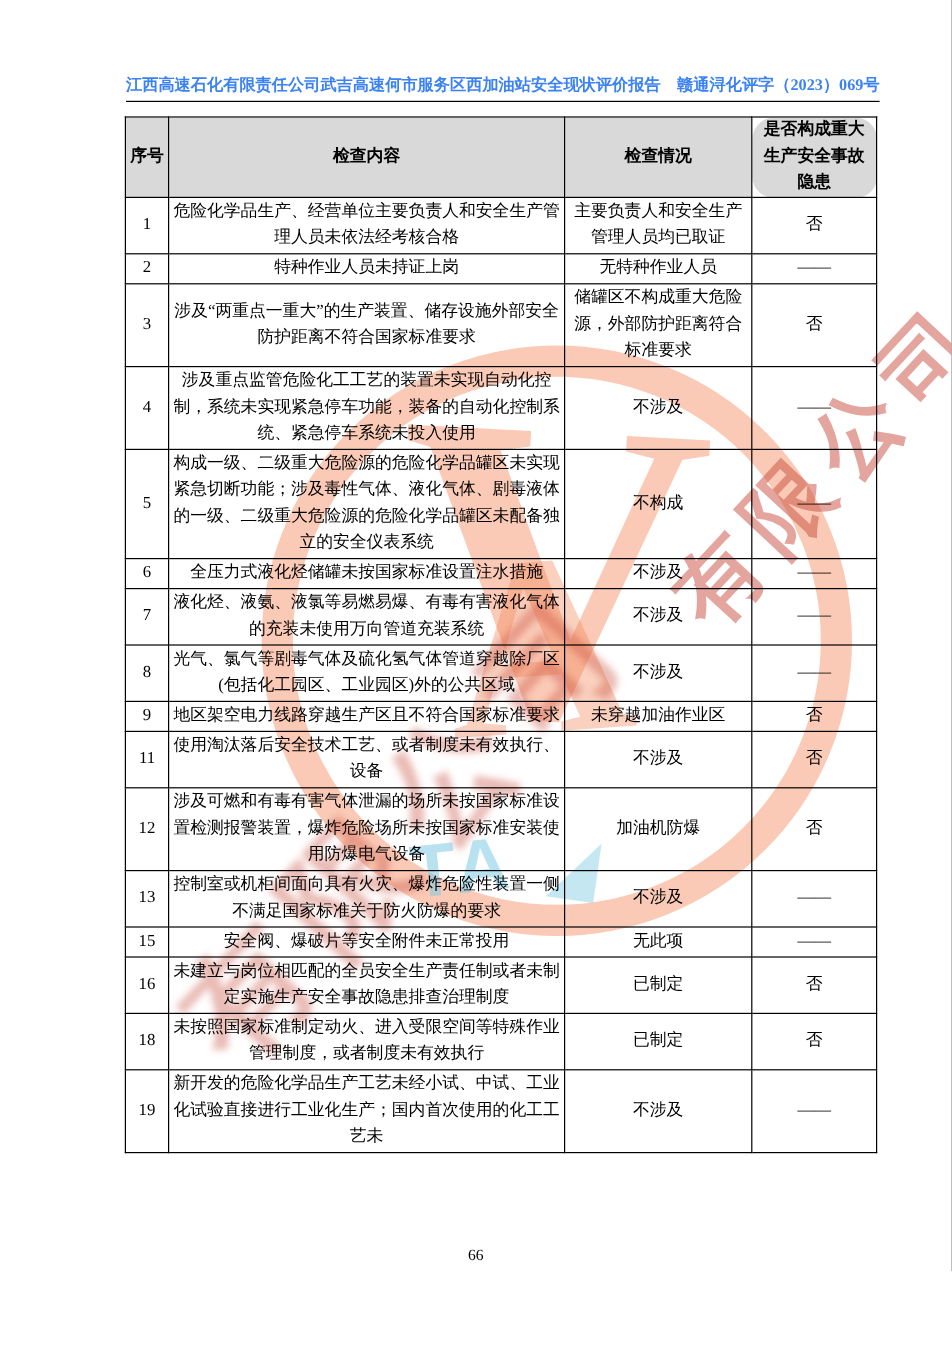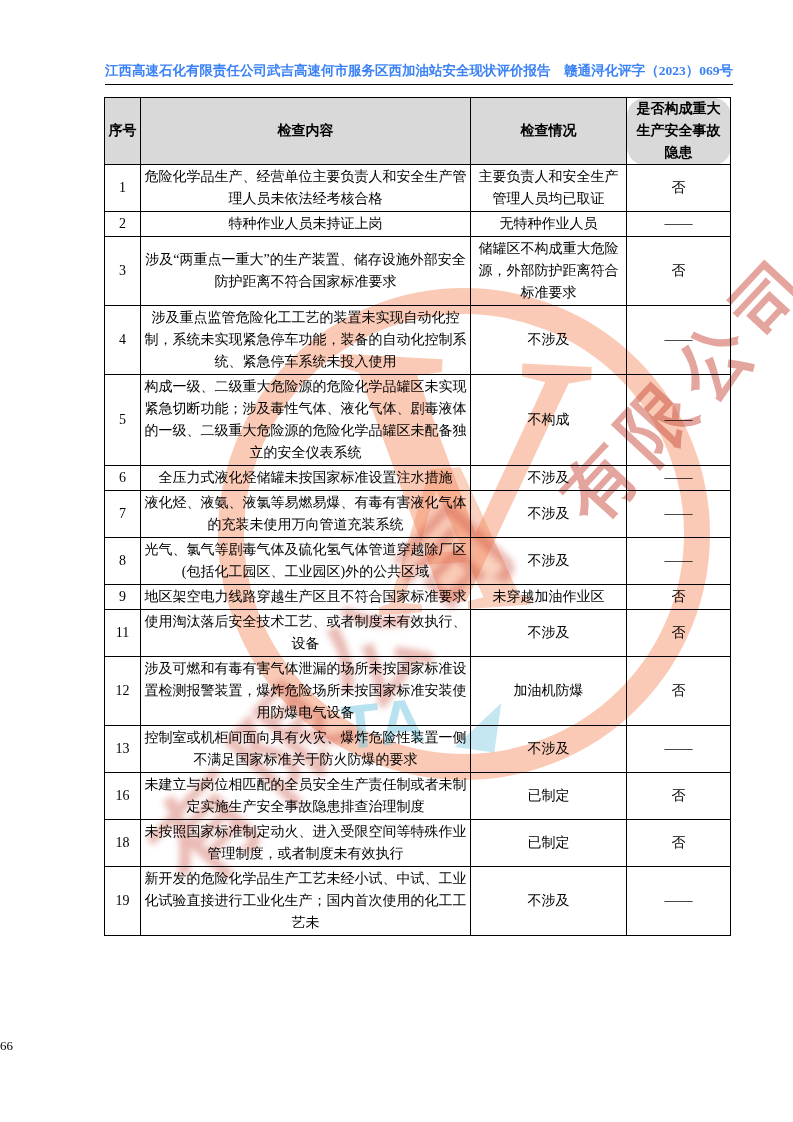--- a/index.html
+++ b/index.html
@@ -152,21 +152,21 @@
   .col-status  { width: 156px; }
   .col-hazard  { width: 104px; }
   .check-table td.c-no { font-family: "Liberation Serif", serif; }
 
   
   .page-number {
     position: absolute;
     left: 0;
     width: 100%;
     top: 1038px;
-    text-align: left;
+    text-align: center;
     font-size: 13px;
     color: #000;
     z-index: 2;
   }
 </style>
 </head>
 <body>
 
 <div class="page">
 
@@ -267,20 +267,26 @@
           <td class="c-status">加油机防爆</td>
           <td class="c-hazard">否</td>
         </tr>
         <tr>
           <td class="c-no">13</td>
           <td class="c-content">控制室或机柜间面向具有火灾、爆炸危险性装置一侧不满足国家标准关于防火防爆的要求</td>
           <td class="c-status">不涉及</td>
           <td class="c-hazard">——</td>
         </tr>
         <tr>
+          <td class="c-no">15</td>
+          <td class="c-content">安全阀、爆破片等安全附件未正常投用</td>
+          <td class="c-status">无此项</td>
+          <td class="c-hazard">——</td>
+        </tr>
+        <tr>
           <td class="c-no">16</td>
           <td class="c-content">未建立与岗位相匹配的全员安全生产责任制或者未制定实施生产安全事故隐患排查治理制度</td>
           <td class="c-status">已制定</td>
           <td class="c-hazard">否</td>
         </tr>
         <tr>
           <td class="c-no">18</td>
           <td class="c-content">未按照国家标准制定动火、进入受限空间等特殊作业管理制度，或者制度未有效执行</td>
           <td class="c-status">已制定</td>
           <td class="c-hazard">否</td>

